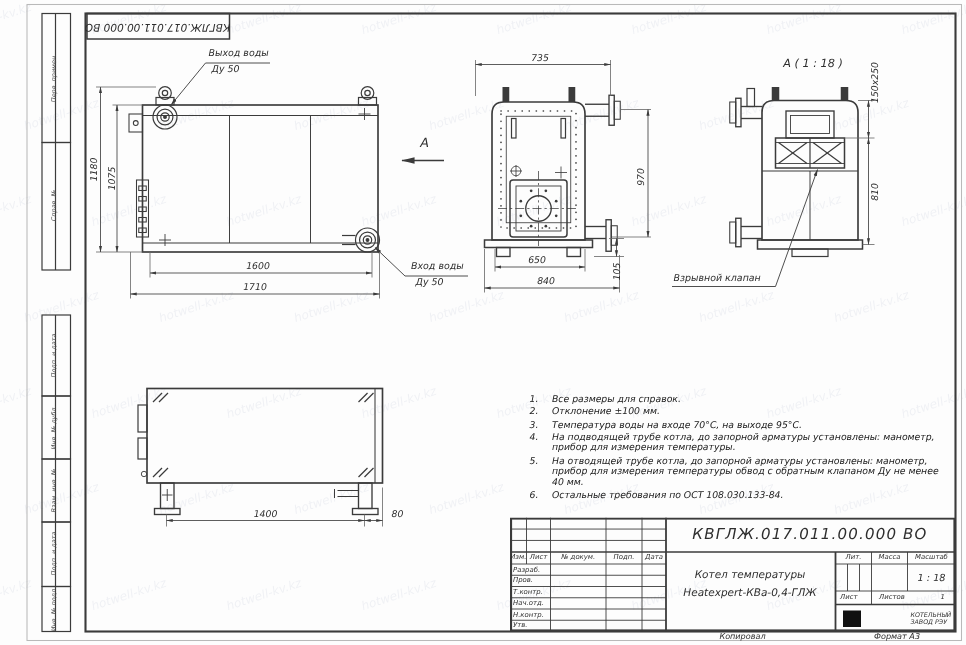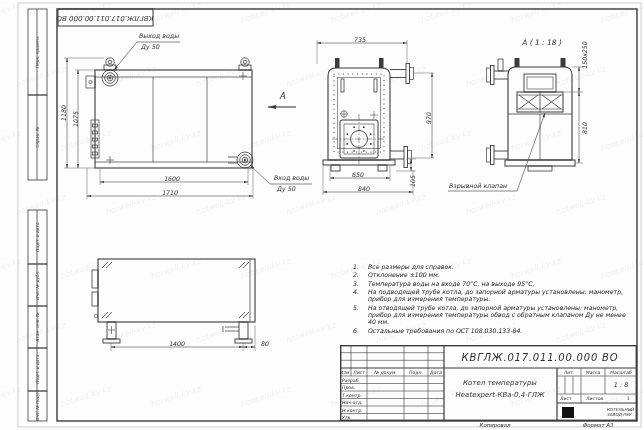--- a/index.html
+++ b/index.html
@@ -464,21 +464,21 @@
     <div class="txt tb-small" style="left:2px;top:55px;">Нач.отд.</div>
     <div class="txt tb-small" style="left:2px;top:62.5px;">Н.контр.</div>
     <div class="txt tb-small" style="left:2px;top:70px;">Утв.</div>
 
     <div class="txt tb-name ctr" style="left:160px;top:38px;">Котел температуры</div>
     <div class="txt tb-name ctr" style="left:160px;top:50px;">Heatexpert-КВа-0,4-ГЛЖ</div>
 
     <div class="txt tb-small ctr" style="left:229px;top:27px;">Лит.</div>
     <div class="txt tb-small ctr" style="left:253px;top:27px;">Масса</div>
     <div class="txt tb-small ctr" style="left:281px;top:27px;">Масштаб</div>
-    <div class="txt tb-scale ctr" style="left:281px;top:40px;">1 : 8</div>
+    <div class="txt tb-scale ctr" style="left:281px;top:40px;">1 : 18</div>
 
     <div class="txt tb-small" style="left:220px;top:51px;">Лист</div>
     <div class="txt tb-small" style="left:246px;top:51px;">Листов</div>
     <div class="txt tb-small" style="left:287px;top:51px;">1</div>
 
     <div class="logo-sq"></div>
     <div class="txt logo-kvzr" style="left:236px;top:60px;margin-top:48px;">KVZR</div>
     <div class="company" style="position:absolute;left:267px;top:62px;">
       <div>КОТЕЛЬНЫЙ</div>
       <div>ЗАВОД РЭУ</div>

